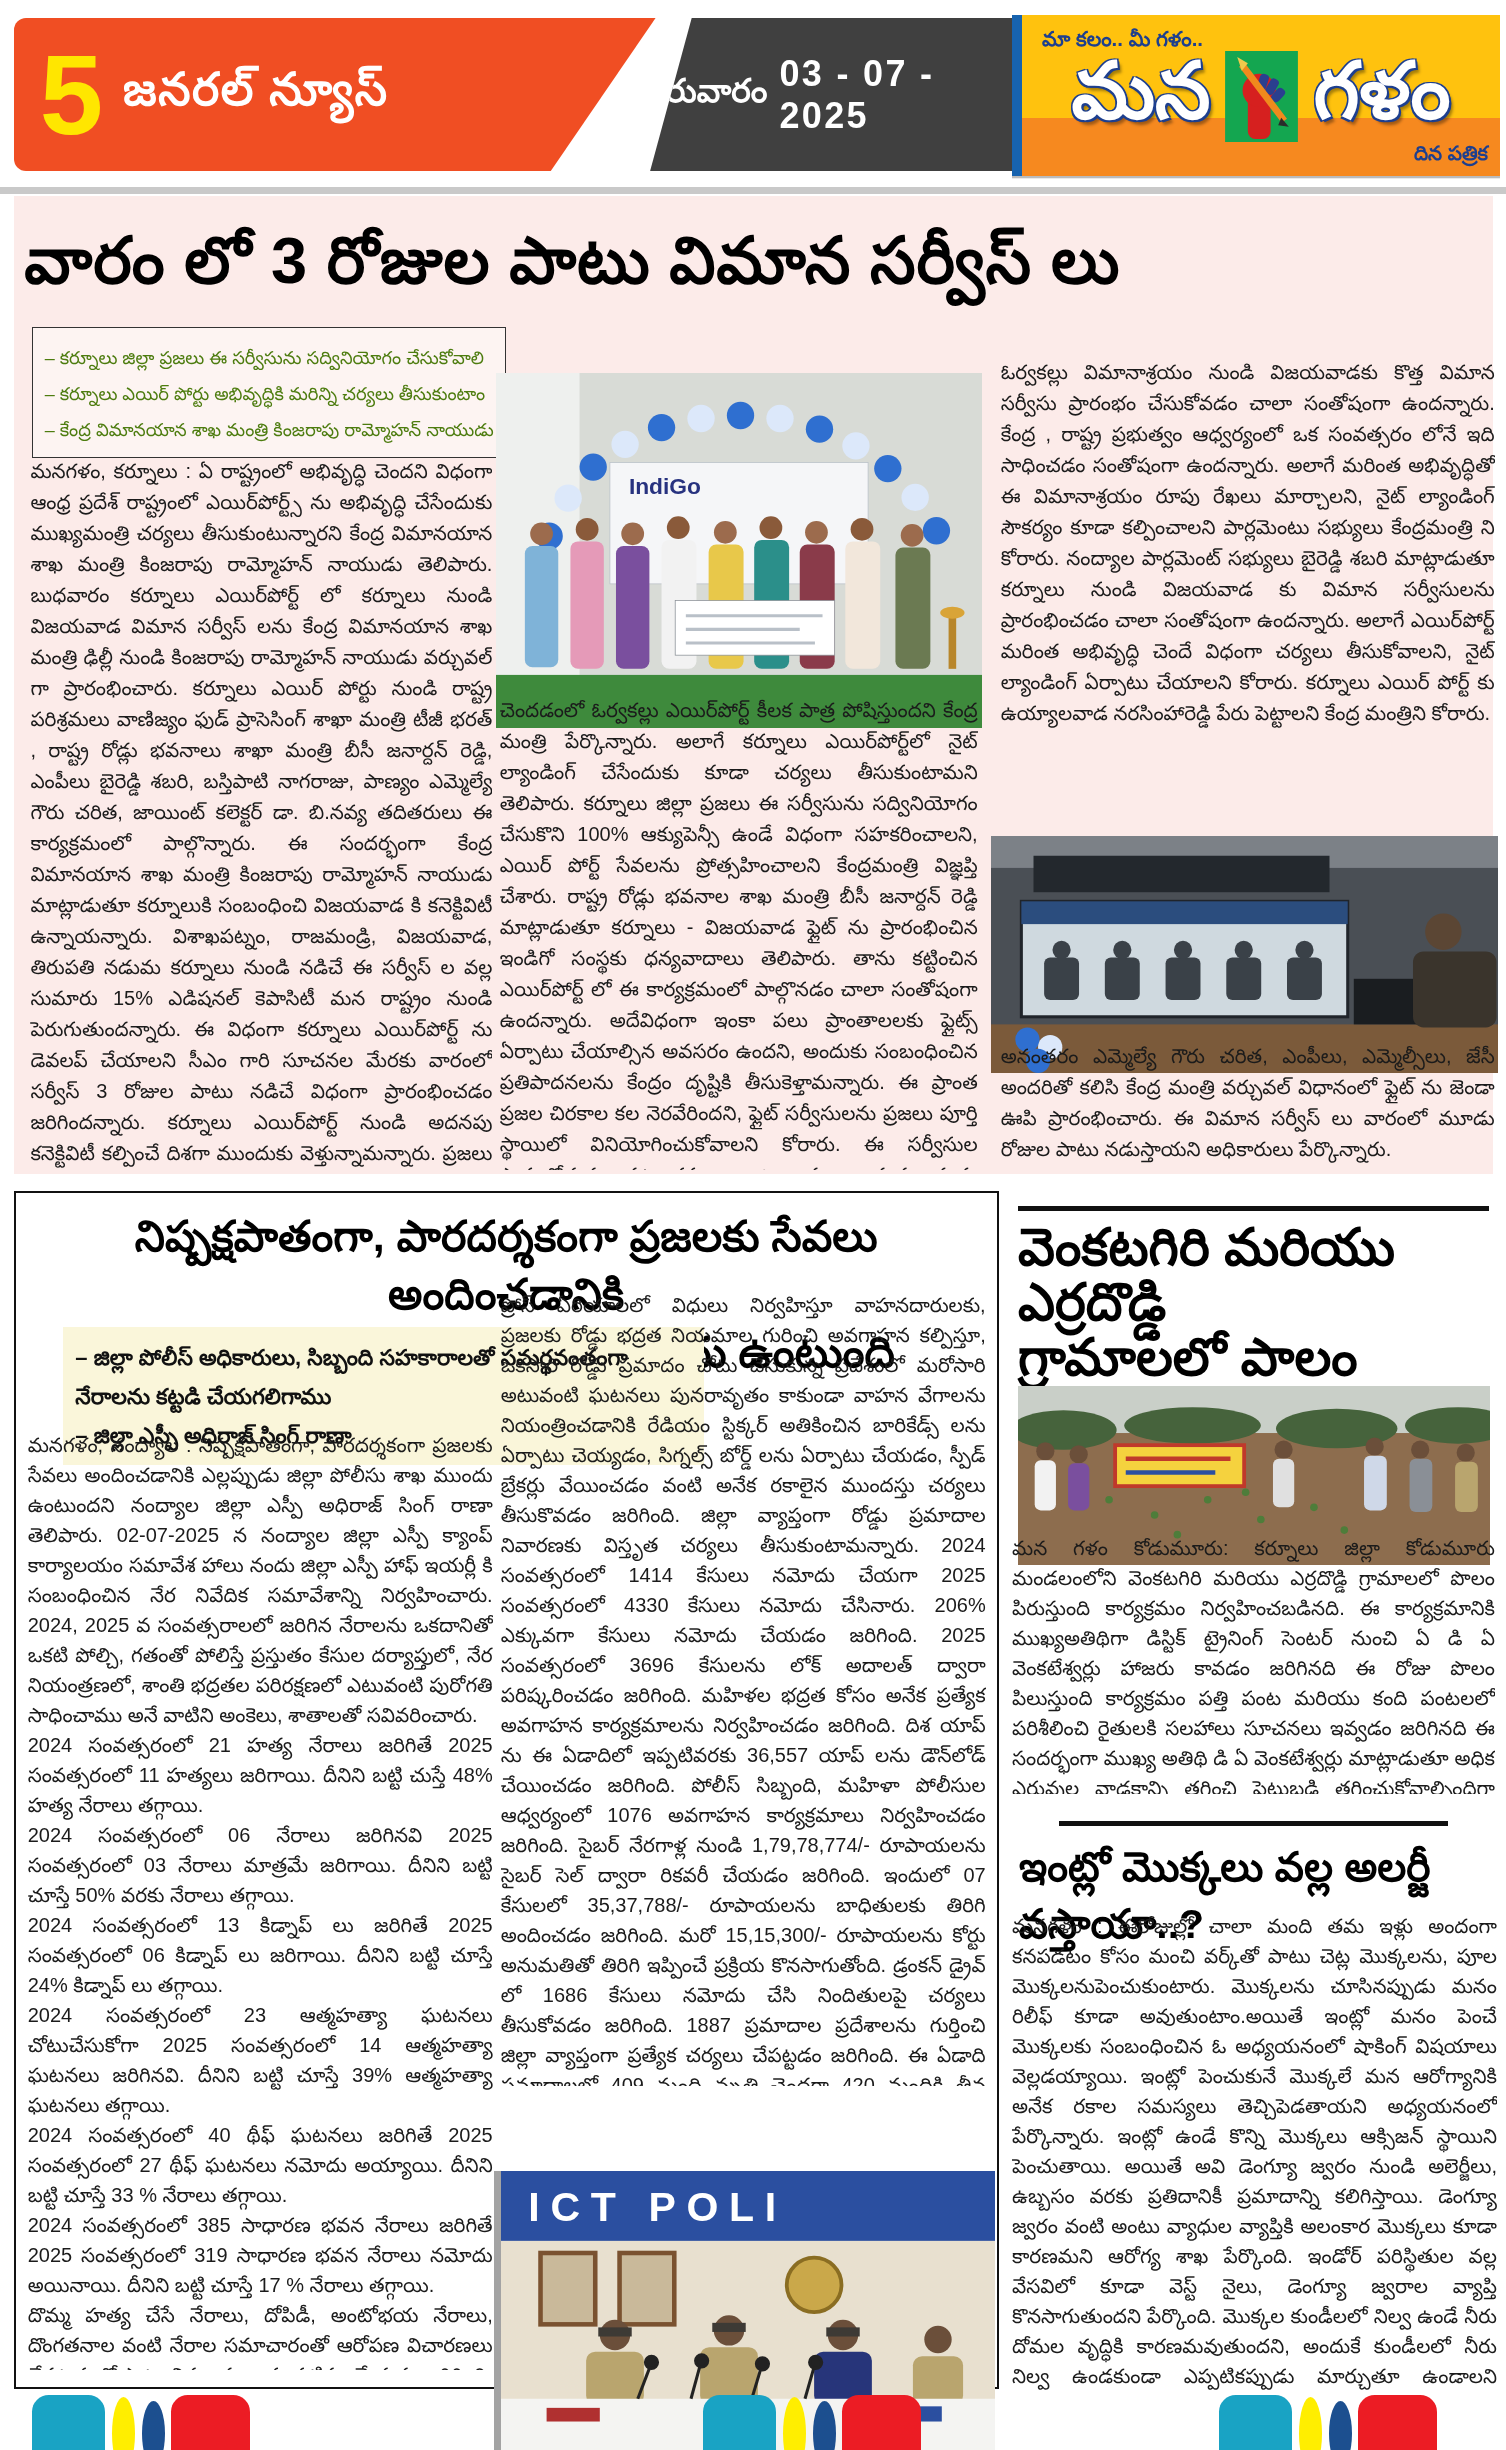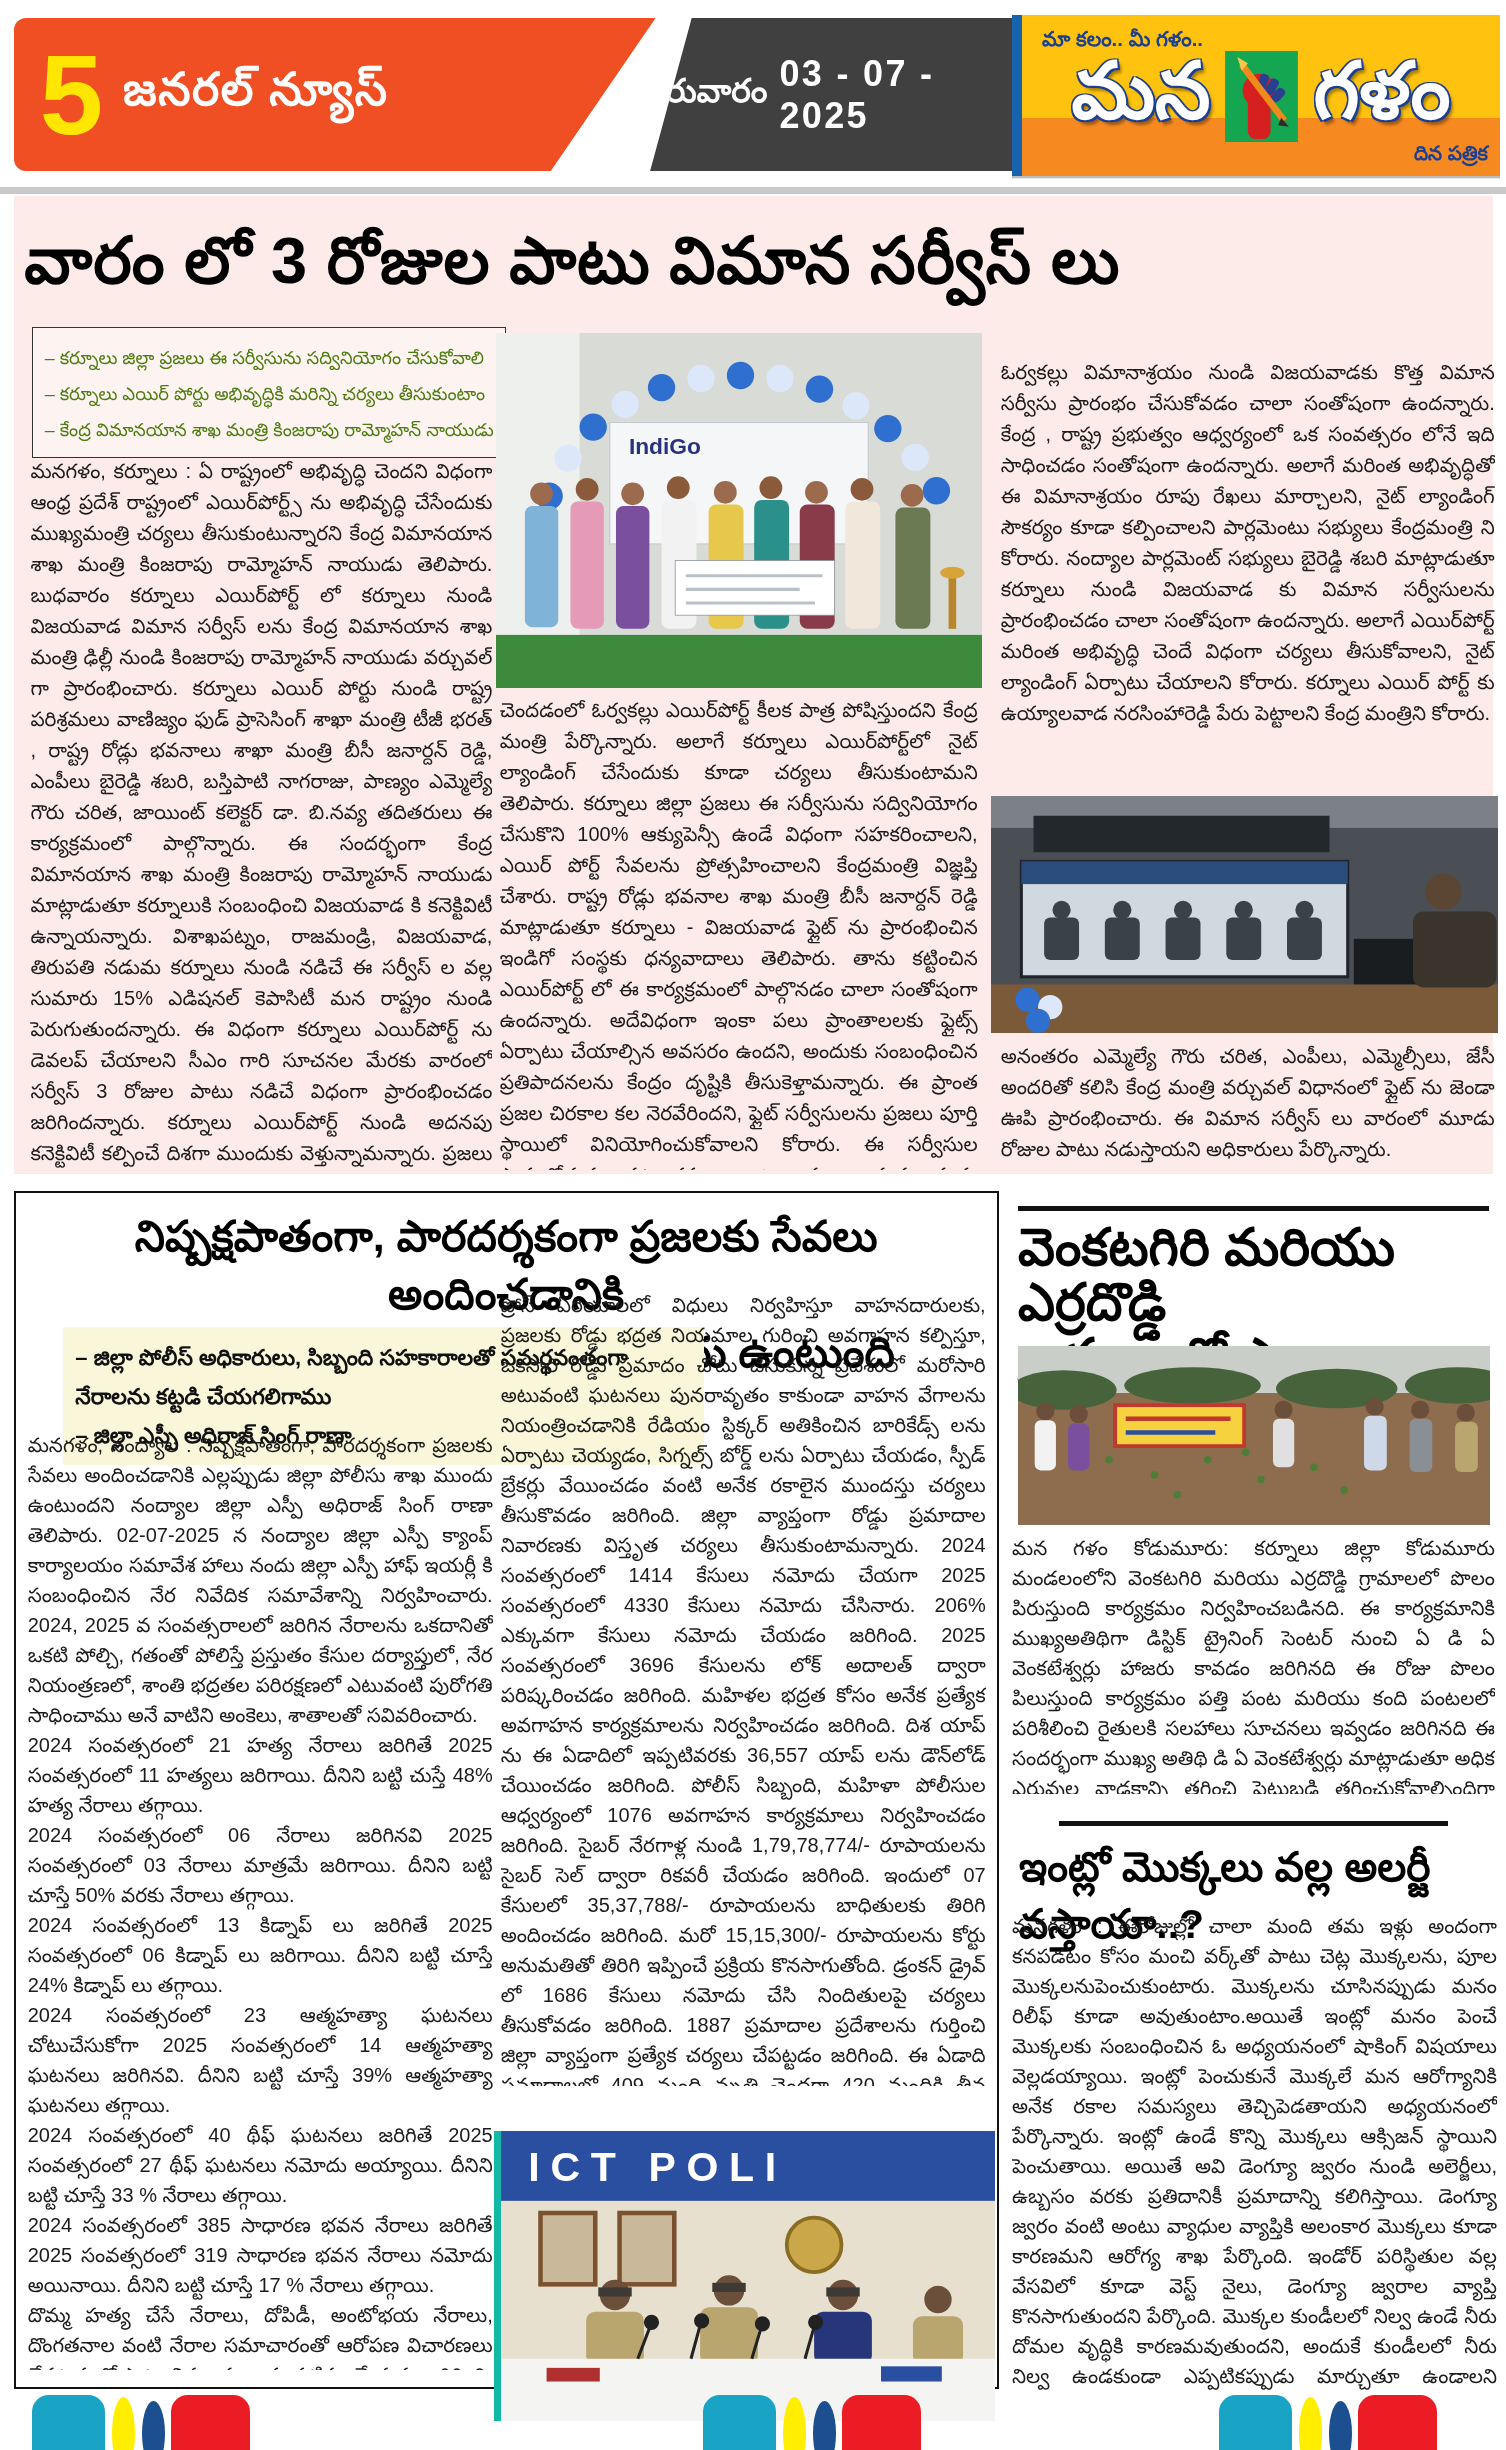--- a/index.html
+++ b/index.html
@@ -26,21 +26,21 @@
   .mast-sub{position:absolute;right:12px;bottom:6px;font-size:20px;font-weight:800;color:#1d3f8f;}
   .gray-rule{position:absolute;left:0;top:187px;width:1507px;height:6.8px;background:#c9c9c9;}
   
   .pink{position:absolute;left:13.7px;top:196px;width:1479px;height:978px;background:#fcebe9;}
   .h1{position:absolute;left:10.6px;top:27px;width:1451px;font-size:65px;font-weight:800;color:#000;
       letter-spacing:0.8px;white-space:nowrap;}
   .bulletbox{position:absolute;left:18px;top:131px;width:450px;background:#fdf4f2;border:1.5px solid #333;
              padding:12px 10.6px 9px 12px;}
   .bullet{font-size:18px;font-weight:400;line-height:36px;color:#4d7c0f;}
   .col{position:absolute;font-size:20px;line-height:31px;text-align:justify;overflow:hidden;color:#1b1b1b;}
-  .photo{position:absolute;overflow:hidden;background:#14b8a6;}
+  .photo{position:absolute;overflow:hidden;background:#a3a3a3;margin-top:40px;}
   .photo svg{display:block;width:100%;height:100%;}
   
   .a2box{position:absolute;left:13.7px;top:1191px;width:981px;height:1194px;background:#fff;border:2.3px solid #111;}
   .h2{position:absolute;left:0;top:13.7px;width:100%;text-align:center;font-size:43px;font-weight:800;
       color:#000;line-height:58px;}
   .bulletbox2{position:absolute;left:10.6px;top:134px;width:617px;background:#faf6da;padding:10.6px 12px;margin-left:37px;}
   .bullet2{font-size:22px;font-weight:700;line-height:39px;color:#111;}
   .pre{white-space:pre-line;}
   
   .rline{position:absolute;background:#111;}

